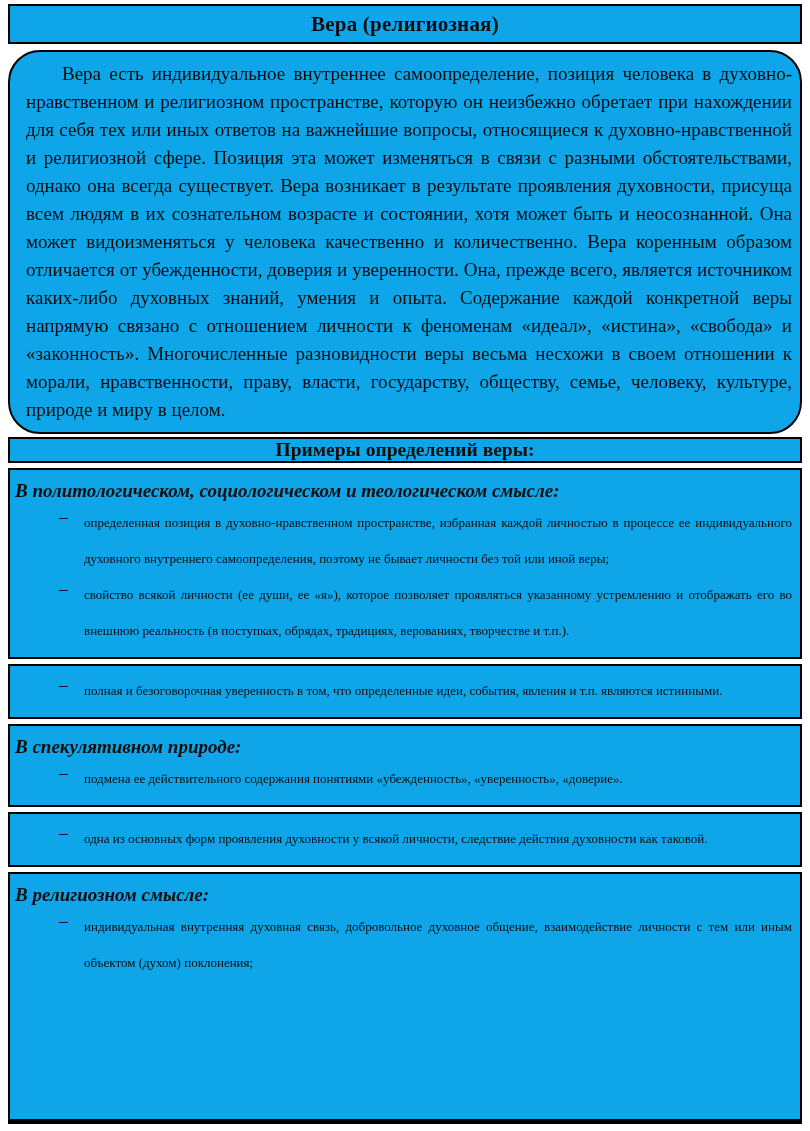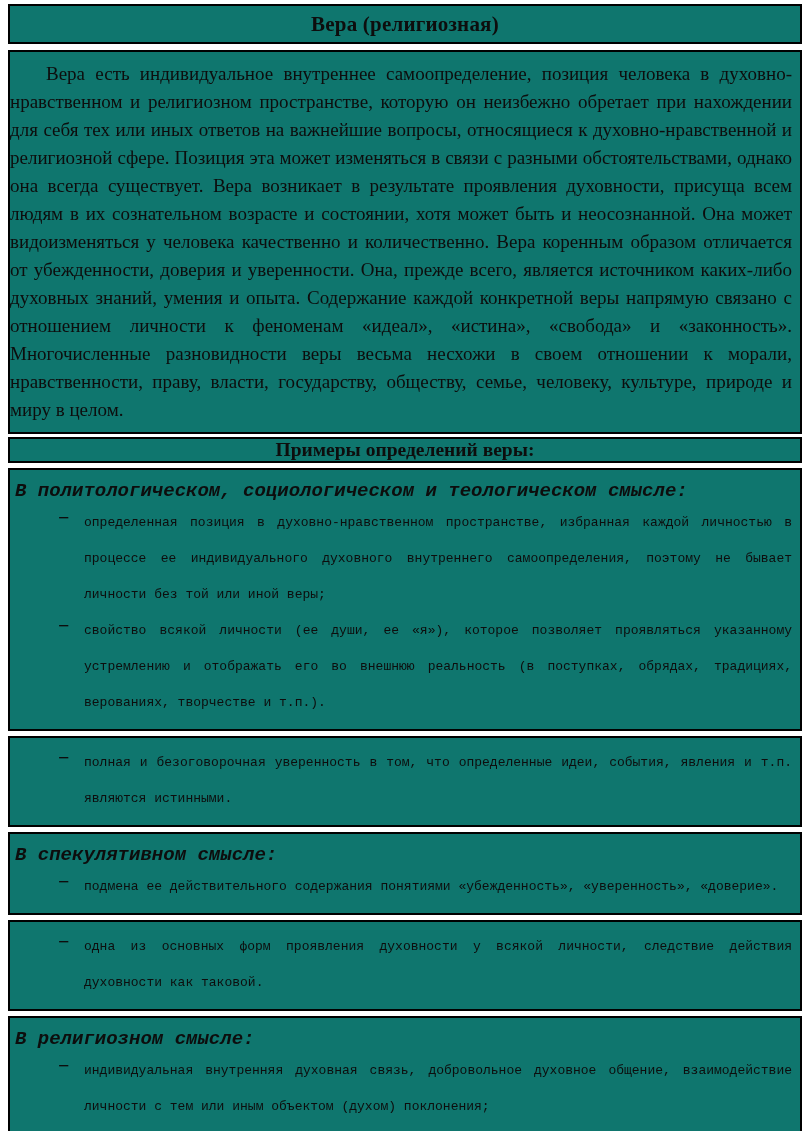--- a/index.html
+++ b/index.html
@@ -12,38 +12,39 @@
     background: #ffffff;
     overflow: hidden;
     display: flex;
     flex-direction: column;
     font-family: "Liberation Serif", "DejaVu Serif", serif;
     color: #0d0d0d;
   }
   .box {
     border: 2px solid #000000;
     box-sizing: border-box;
-    background: #0f766e;
+    background: #0ea5e9;
     flex: 0 0 auto;
   }
   .title-box {
     height: 40px;
     margin-bottom: 6px;
     display: flex;
     align-items: center;
     justify-content: center;
   }
   .doc-title {
     font-size: 21px;
     font-weight: bold;
     letter-spacing: 0.2px;
   }
   .intro-box {
     margin-bottom: 3px;
-    padding: 8px 8px 8px 0;
+    padding: 8px 8px 8px 16px;
+    border-radius: 32px;
   }
   .intro-text {
     margin: 0;
     font-size: 19px;
     line-height: 28px;
     text-align: justify;
     text-indent: 36px;
   }
   .examples-header-box {
     height: 26px;
@@ -52,21 +53,20 @@
     align-items: center;
     justify-content: center;
   }
   .examples-header {
     font-size: 19.5px;
     font-weight: bold;
   }
   .section {
     margin-bottom: 5px;
     padding: 7px 8px 8px 5px;
-    font-family: Liberation Mono, monospace;
   }
   .section-heading {
     margin: 0;
     font-size: 19px;
     line-height: 28px;
     font-weight: bold;
     font-style: italic;
   }
   .bullet {
     display: flex;
@@ -121,21 +121,21 @@
   </div>
 
   <div class="box section">
     <div class="bullet">
       <span class="marker">−</span>
       <p class="bullet-text">полная и безоговорочная уверенность в том, что определенные идеи, события, явления и т.п. являются истинными.</p>
     </div>
   </div>
 
   <div class="box section">
-    <p class="section-heading">В спекулятивном смысле:</p>
+    <p class="section-heading">В спекулятивном природе:</p>
     <div class="bullet">
       <span class="marker">−</span>
       <p class="bullet-text">подмена ее действительного содержания понятиями «убежденность», «уверенность», «доверие».</p>
     </div>
   </div>
 
   <div class="box section">
     <div class="bullet">
       <span class="marker">−</span>
       <p class="bullet-text">одна из основных форм проявления духовности у всякой личности, следствие действия духовности как таковой.</p>

